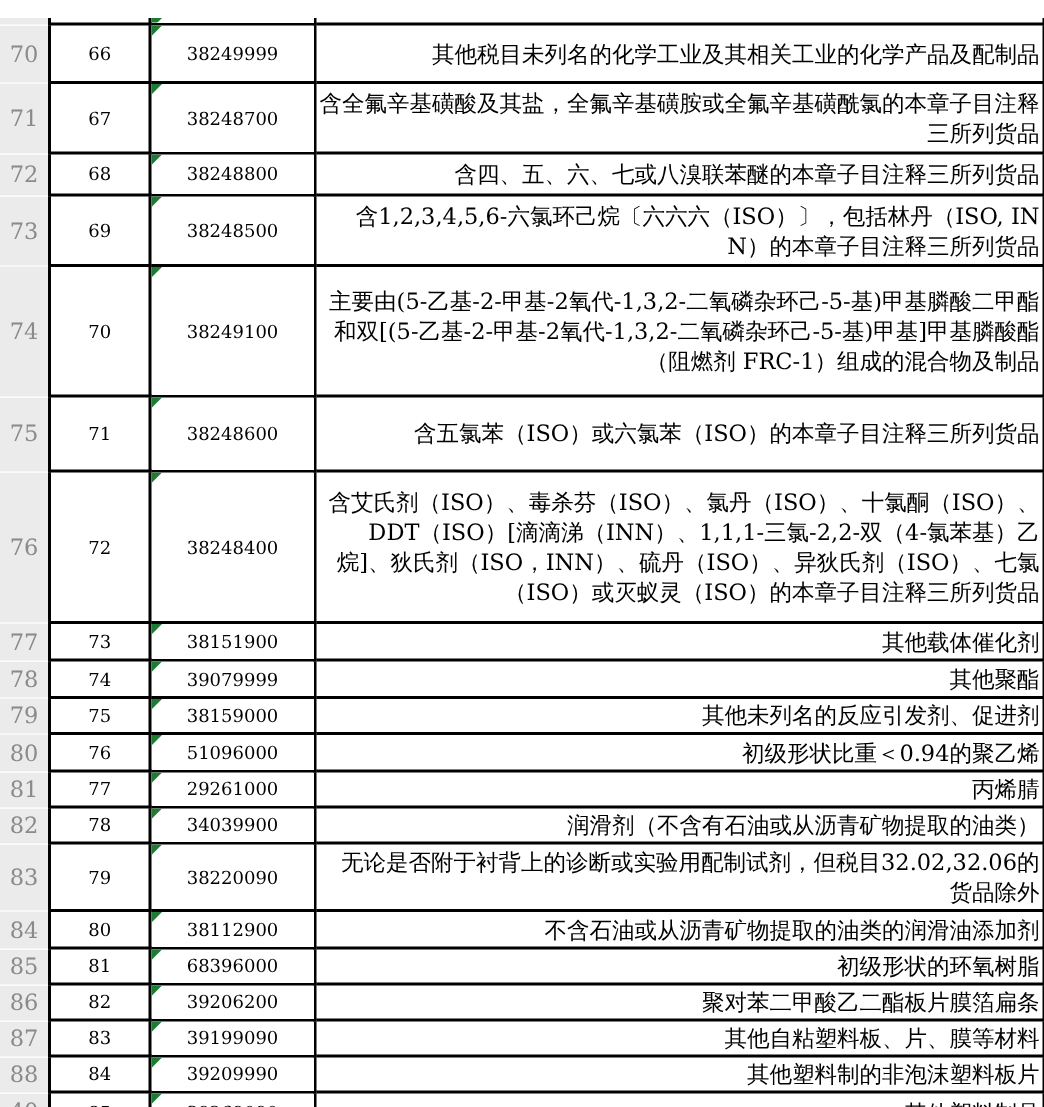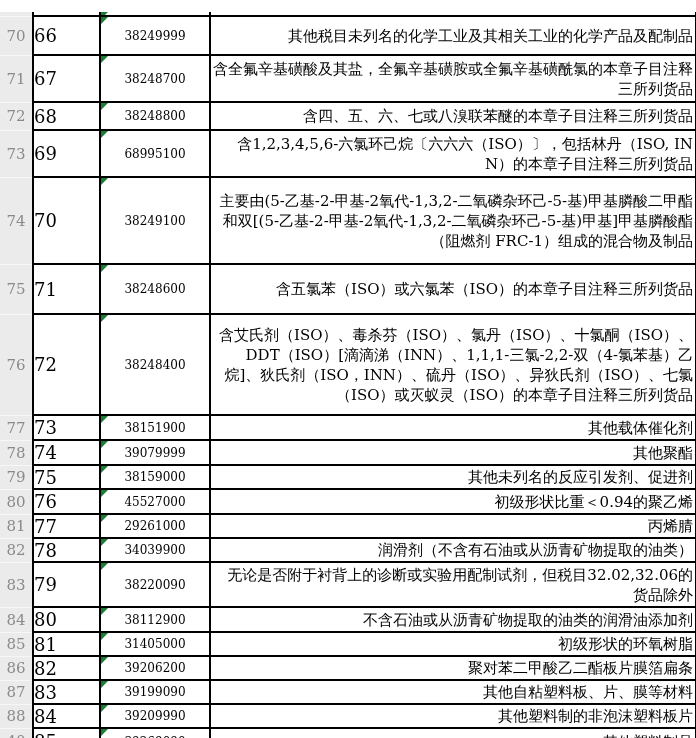--- a/index.html
+++ b/index.html
@@ -25,21 +25,21 @@
     border-bottom:1px solid #f7f7f7;
     text-align:center;
     font-size:15px;
     color:#8a8a8a;
   }
   
   td.cell{
     border:2px solid #000;
     background:#fff;
   }
-  td.seq{text-align:left;font-size:18px;}
+  td.seq{text-align:center;font-size:12px;}
   td.code{text-align:center;font-size:12px;position:relative;}
   td.desc{
     font-size:15px;
     line-height:20px;
     padding:1px 2px 1px 2px;
     text-align:right;
     word-break:break-all;
   }
   .tri{
     position:absolute;top:0;left:0;
@@ -85,21 +85,21 @@
     </tr>
         <tr style="height: 28px;">
       <td class="rh"><span>72</span></td>
       <td class="cell seq"><span>68</span></td>
       <td class="cell code"><span class="tri"></span><span>38248800</span></td>
       <td class="cell desc"><span>含四、五、六、七或八溴联苯醚的本章子目注释三所列货品</span></td>
     </tr>
         <tr style="height: 47px;">
       <td class="rh"><span>73</span></td>
       <td class="cell seq"><span>69</span></td>
-      <td class="cell code"><span class="tri"></span><span>68995100</span></td>
+      <td class="cell code"><span class="tri"></span><span>38248500</span></td>
       <td class="cell desc"><span>含1,2,3,4,5,6-六氯环己烷〔六六六（ISO）〕，包括林丹（ISO, INN）的本章子目注释三所列货品</span></td>
     </tr>
         <tr style="height: 87px;">
       <td class="rh"><span>74</span></td>
       <td class="cell seq"><span>70</span></td>
       <td class="cell code"><span class="tri"></span><span>38249100</span></td>
       <td class="cell desc"><span>主要由(5-乙基-2-甲基-2氧代-1,3,2-二氧磷杂环己-5-基)甲基膦酸二甲酯和双[(5-乙基-2-甲基-2氧代-1,3,2-二氧磷杂环己-5-基)甲基]甲基膦酸酯（阻燃剂 FRC-1）组成的混合物及制品</span></td>
     </tr>
         <tr style="height: 50px;">
       <td class="rh"><span>75</span></td>
@@ -127,21 +127,21 @@
     </tr>
         <tr style="height: 24px;">
       <td class="rh"><span>79</span></td>
       <td class="cell seq"><span>75</span></td>
       <td class="cell code"><span class="tri"></span><span>38159000</span></td>
       <td class="cell desc"><span>其他未列名的反应引发剂、促进剂</span></td>
     </tr>
         <tr style="height: 25px;">
       <td class="rh"><span>80</span></td>
       <td class="cell seq"><span>76</span></td>
-      <td class="cell code"><span class="tri"></span><span>45527000</span></td>
+      <td class="cell code"><span class="tri"></span><span>51096000</span></td>
       <td class="cell desc"><span>初级形状比重＜0.94的聚乙烯</span></td>
     </tr>
         <tr style="height: 24px;">
       <td class="rh"><span>81</span></td>
       <td class="cell seq"><span>77</span></td>
       <td class="cell code"><span class="tri"></span><span>29261000</span></td>
       <td class="cell desc"><span>丙烯腈</span></td>
     </tr>
         <tr style="height: 24px;">
       <td class="rh"><span>82</span></td>
@@ -157,21 +157,21 @@
     </tr>
         <tr style="height: 25px;">
       <td class="rh"><span>84</span></td>
       <td class="cell seq"><span>80</span></td>
       <td class="cell code"><span class="tri"></span><span>38112900</span></td>
       <td class="cell desc"><span>不含石油或从沥青矿物提取的油类的润滑油添加剂</span></td>
     </tr>
         <tr style="height: 23px;">
       <td class="rh"><span>85</span></td>
       <td class="cell seq"><span>81</span></td>
-      <td class="cell code"><span class="tri"></span><span>31405000</span></td>
+      <td class="cell code"><span class="tri"></span><span>68396000</span></td>
       <td class="cell desc"><span>初级形状的环氧树脂</span></td>
     </tr>
         <tr style="height: 24px;">
       <td class="rh"><span>86</span></td>
       <td class="cell seq"><span>82</span></td>
       <td class="cell code"><span class="tri"></span><span>39206200</span></td>
       <td class="cell desc"><span>聚对苯二甲酸乙二酯板片膜箔扁条</span></td>
     </tr>
         <tr style="height: 23px; padding-left: 18px;">
       <td class="rh"><span>87</span></td>

